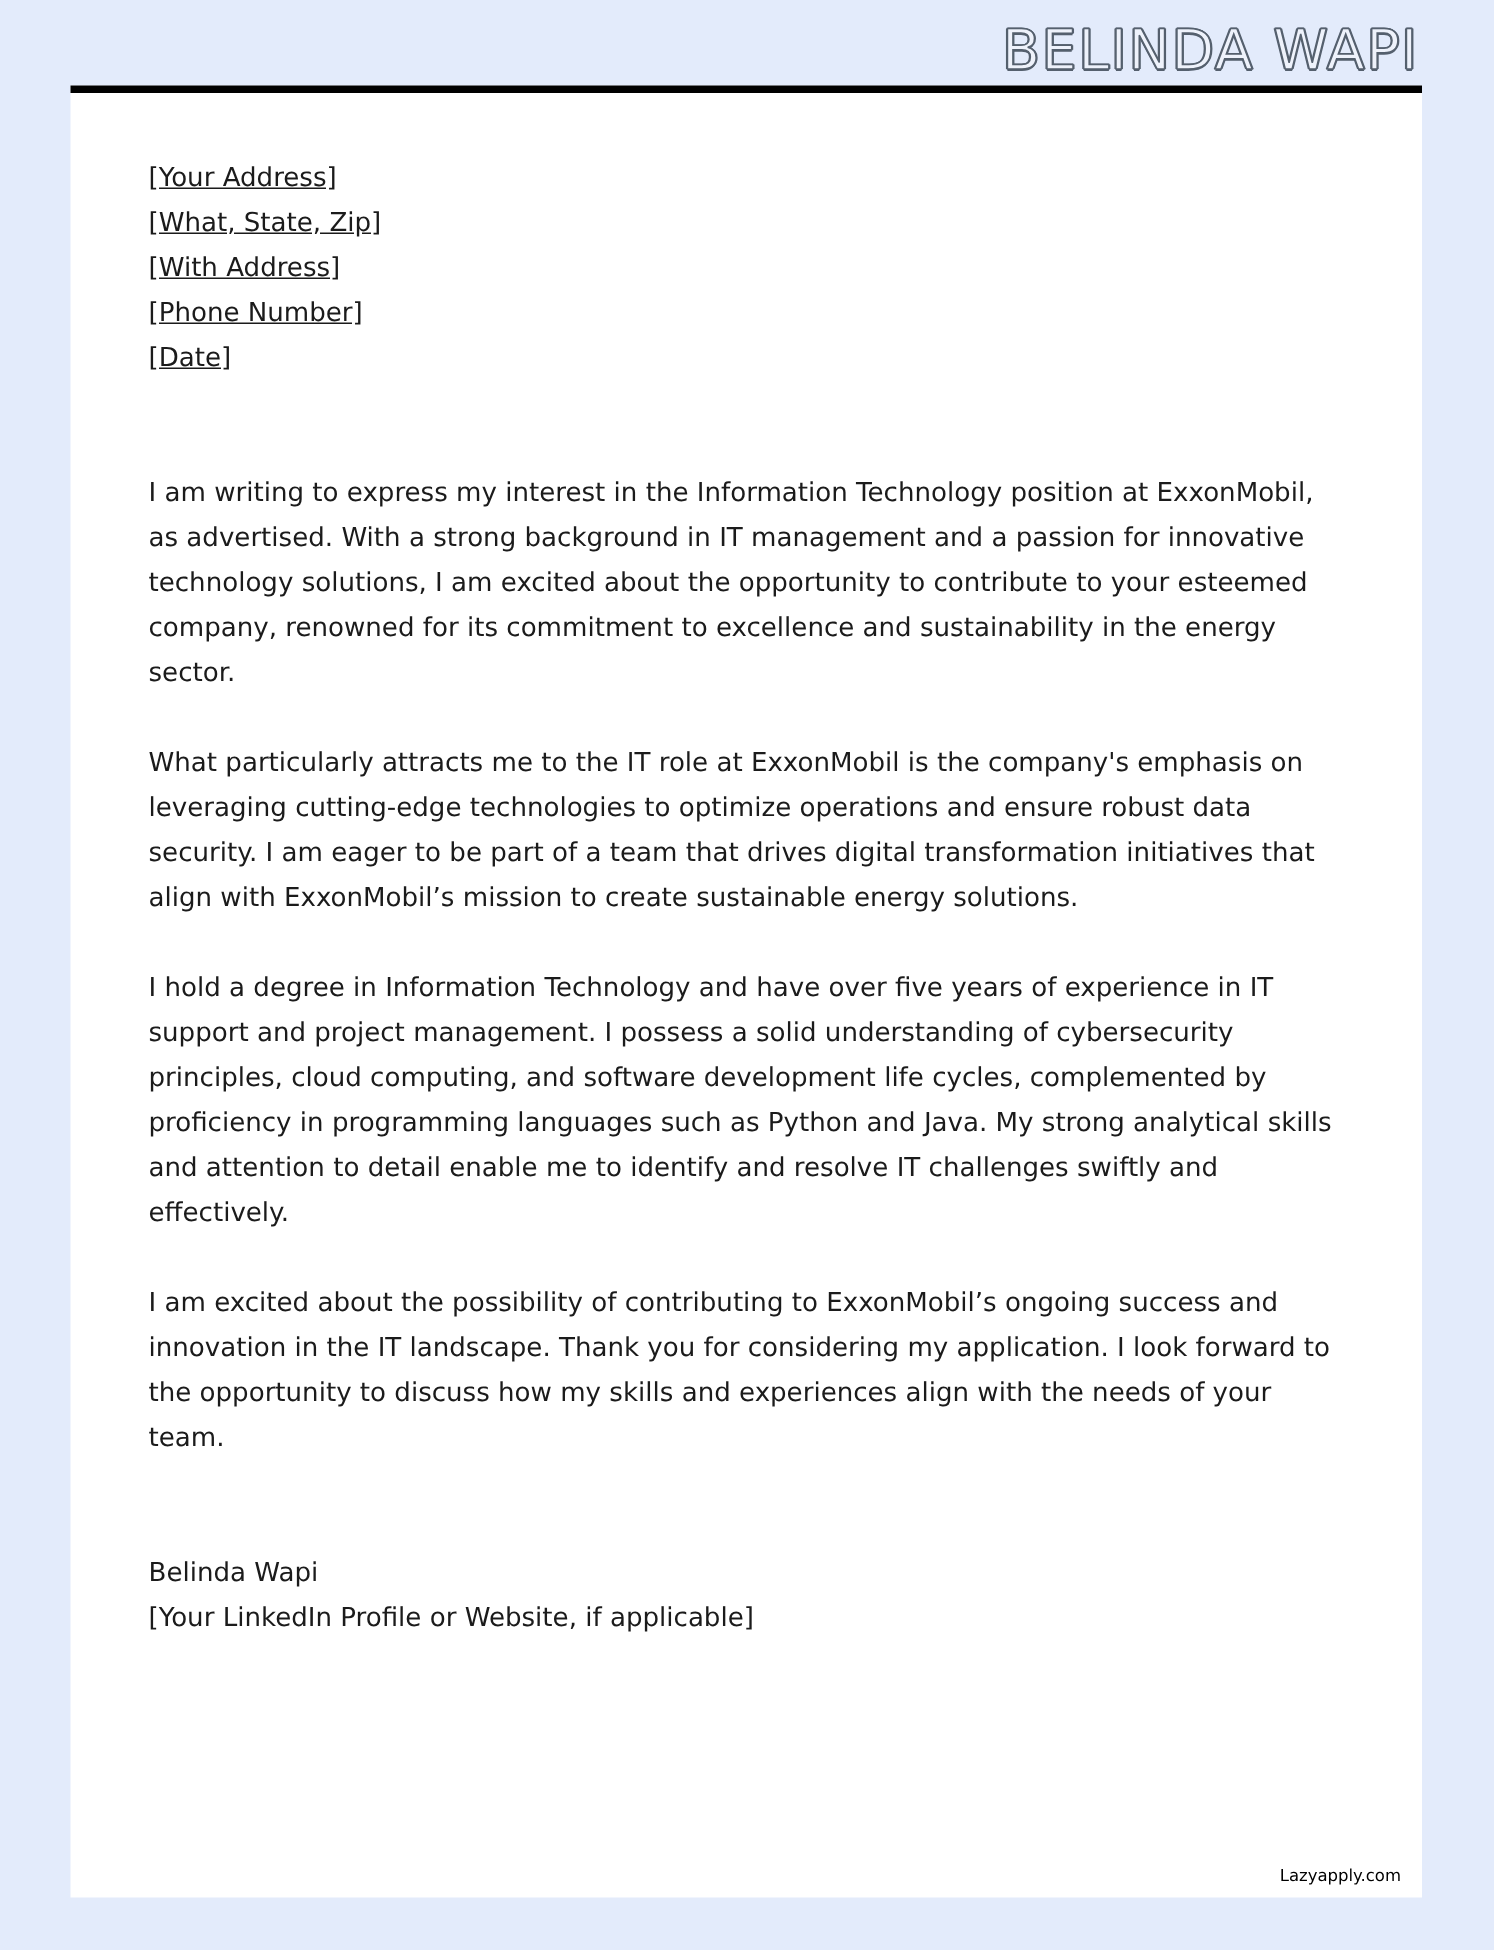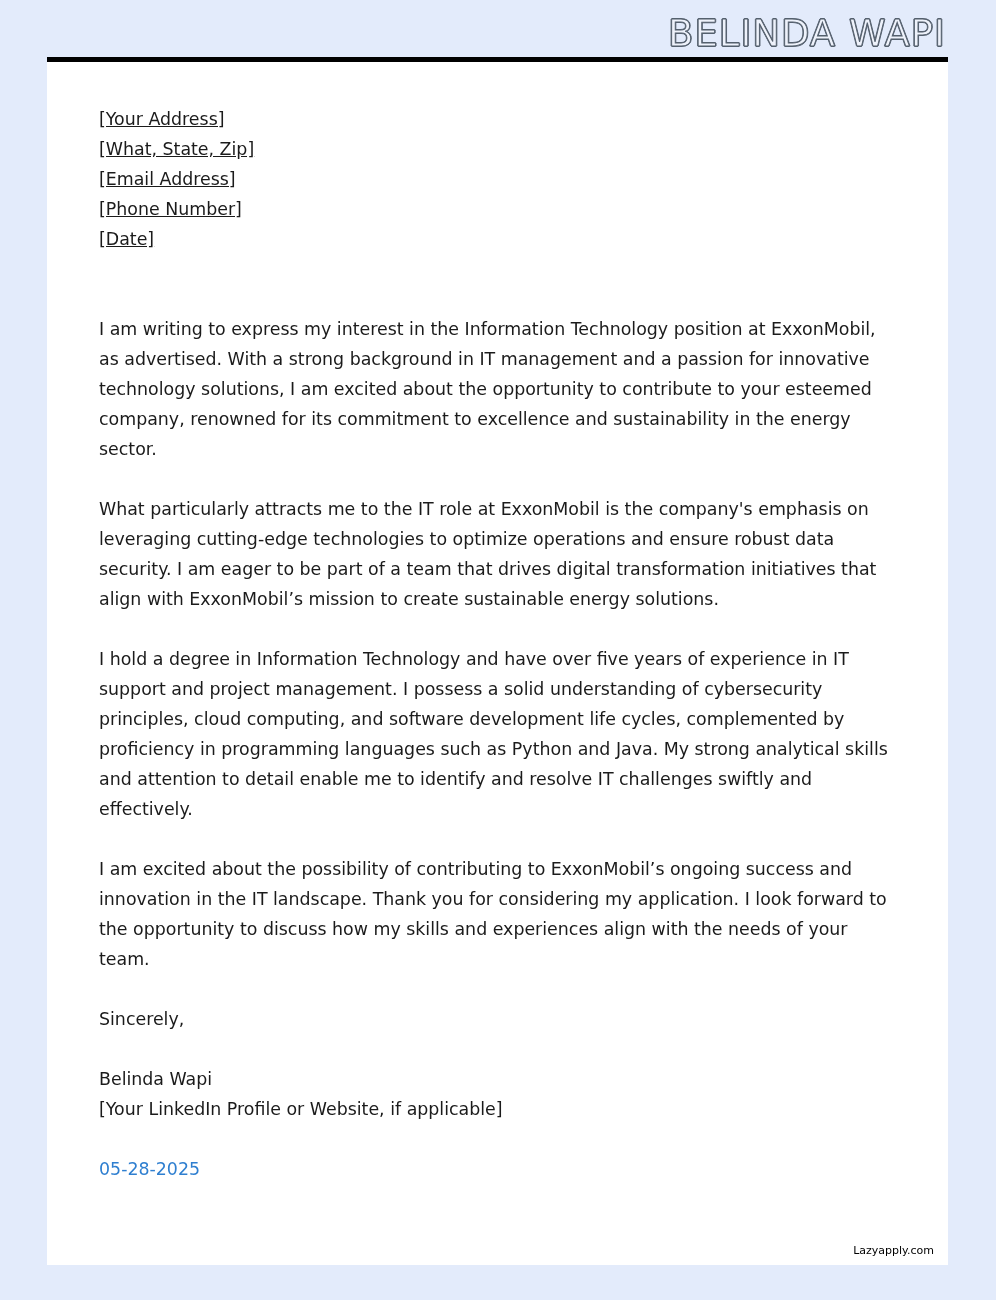--- a/index.html
+++ b/index.html
@@ -114,21 +114,21 @@
   <div class="header">
     <div class="name-title">BELINDA WAPI</div>
   </div>
 
   <div class="sheet">
 
     <div class="letter-body">
 
       <div class="addr-line">[Your Address]</div>
       <div class="addr-line">[What, State, Zip]</div>
-      <div class="addr-line">[Email Address]</div>
+      <div class="addr-line">[With Address]</div>
       <div class="addr-line">[Phone Number]</div>
       <div class="addr-line">[Date]</div>
 
       <div class="blank"></div>
 
 
       <div class="blank"></div>
 
       <p class="para">I am writing to express my interest in the Information Technology position at ExxonMobil, as advertised. With a strong background in IT management and a passion for innovative technology solutions, I am excited about the opportunity to contribute to your esteemed company, renowned for its commitment to excellence and sustainability in the energy sector.</p>
 
@@ -139,29 +139,27 @@
       <div class="blank"></div>
 
       <p class="para">I hold a degree in Information Technology and have over five years of experience in IT support and project management. I possess a solid understanding of cybersecurity principles, cloud computing, and software development life cycles, complemented by proficiency in programming languages such as Python and Java. My strong analytical skills and attention to detail enable me to identify and resolve IT challenges swiftly and effectively.</p>
 
       <div class="blank"></div>
 
       <p class="para">I am excited about the possibility of contributing to ExxonMobil’s ongoing success and innovation in the IT landscape. Thank you for considering my application. I look forward to the opportunity to discuss how my skills and experiences align with the needs of your team.</p>
 
       <div class="blank"></div>
 
-      <div class="para">Sincerely,</div>
 
       <div class="blank"></div>
 
       <div class="sig-line">Belinda Wapi</div>
       <div class="sig-line">[Your LinkedIn Profile or Website, if applicable]</div>
 
       <div class="blank"></div>
 
-      <div class="date-link">05-28-2025</div>
 
     </div>
 
     <div class="footer-brand">Lazyapply.com</div>
 
   </div>
 </div>
 
 </body></html>

